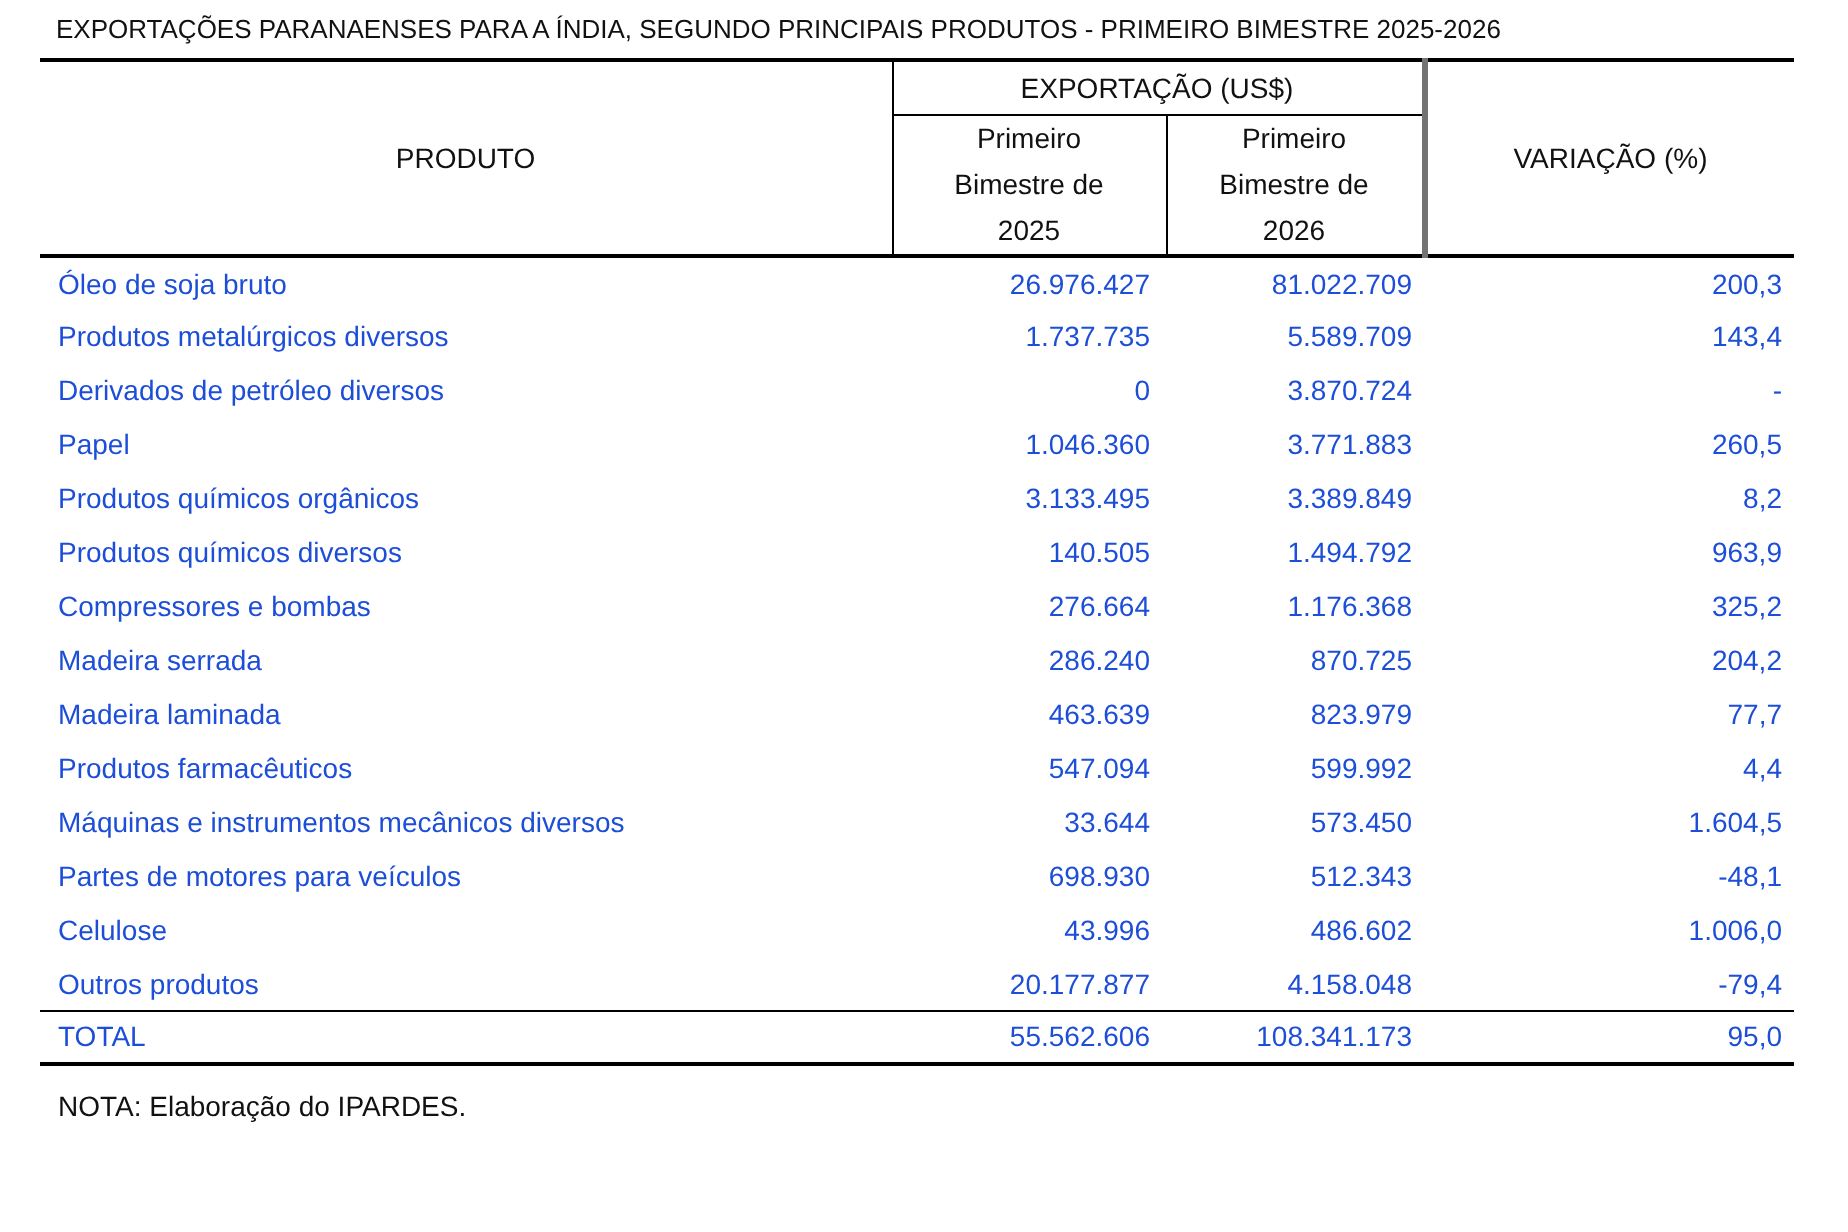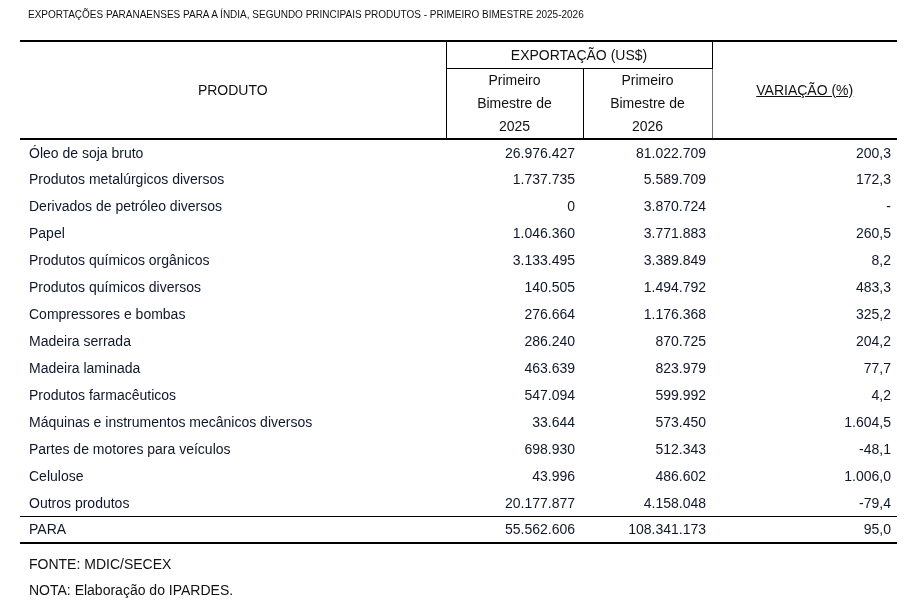--- a/index.html
+++ b/index.html
@@ -12,23 +12,23 @@
   }
   .page {
     position: relative;
     width: 924px;
     height: 616px;
     background: #ffffff;
     padding: 6px 0 0 20px;
   }
   .title {
     margin-left: 8px;
-    font-size: 10px;
+    font-size: 13px;
     line-height: 18px;
-    margin-bottom: 16px;
+    margin-bottom: 5px;
     white-space: nowrap;
     color: #111111;
   }
   table.exports {
     width: 877px;
     border-collapse: collapse;
     table-layout: fixed;
   }
   th {
     font-weight: normal;
@@ -43,37 +43,36 @@
     border-right: 1px solid #000;
     border-bottom: 1px solid #000;
   }
   .produto-h {
     border-top: 2px solid #000;
     border-bottom: 2px solid #000;
   }
   .var-h {
     border-top: 2px solid #000;
     border-bottom: 2px solid #000;
-    border-left: 1px solid #737373;
-    text-decoration: underline;
+    border-left: 3px solid #737373;
   }
   .sub-h {
     height: 70px;
     white-space: pre-line;
     line-height: 23px;
     border-bottom: 2px solid #000;
     vertical-align: middle;
   }
   .sub-h.y2025 { border-left: 1px solid #000; border-right: 1px solid #000; }
   .sub-h.y2026 { border-right: 1px solid #000; }
   tbody td {
     height: 27px;
     font-size: 14px;
     vertical-align: middle;
-    color: #0f172a;
+    color: #1d4ed8;
   }
   .c-prod { text-align: left; padding-left: 9px; }
   .c-num  { text-align: right; padding-right: 8px; }
   .c-num2 { text-align: right; padding-right: 6px; }
   .c-var  { text-align: right; padding-right: 6px; }
   tr.total-row td {
     border-top: 1px solid #000;
     border-bottom: 2px solid #000;
     height: 26px;
   }
@@ -117,21 +116,21 @@
       <tr>
         <td class="c-prod">Óleo de soja bruto</td>
         <td class="c-num">26.976.427</td>
         <td class="c-num2">81.022.709</td>
         <td class="c-var">200,3</td>
       </tr>
       <tr>
         <td class="c-prod">Produtos metalúrgicos diversos</td>
         <td class="c-num">1.737.735</td>
         <td class="c-num2">5.589.709</td>
-        <td class="c-var">172,3</td>
+        <td class="c-var">143,4</td>
       </tr>
       <tr>
         <td class="c-prod">Derivados de petróleo diversos</td>
         <td class="c-num">0</td>
         <td class="c-num2">3.870.724</td>
         <td class="c-var">-</td>
       </tr>
       <tr>
         <td class="c-prod">Papel</td>
         <td class="c-num">1.046.360</td>
@@ -141,21 +140,21 @@
       <tr>
         <td class="c-prod">Produtos químicos orgânicos</td>
         <td class="c-num">3.133.495</td>
         <td class="c-num2">3.389.849</td>
         <td class="c-var">8,2</td>
       </tr>
       <tr>
         <td class="c-prod">Produtos químicos diversos</td>
         <td class="c-num">140.505</td>
         <td class="c-num2">1.494.792</td>
-        <td class="c-var">483,3</td>
+        <td class="c-var">963,9</td>
       </tr>
       <tr>
         <td class="c-prod">Compressores e bombas</td>
         <td class="c-num">276.664</td>
         <td class="c-num2">1.176.368</td>
         <td class="c-var">325,2</td>
       </tr>
       <tr>
         <td class="c-prod">Madeira serrada</td>
         <td class="c-num">286.240</td>
@@ -165,21 +164,21 @@
       <tr>
         <td class="c-prod">Madeira laminada</td>
         <td class="c-num">463.639</td>
         <td class="c-num2">823.979</td>
         <td class="c-var">77,7</td>
       </tr>
       <tr>
         <td class="c-prod">Produtos farmacêuticos</td>
         <td class="c-num">547.094</td>
         <td class="c-num2">599.992</td>
-        <td class="c-var">4,2</td>
+        <td class="c-var">4,4</td>
       </tr>
       <tr>
         <td class="c-prod">Máquinas e instrumentos mecânicos diversos</td>
         <td class="c-num">33.644</td>
         <td class="c-num2">573.450</td>
         <td class="c-var">1.604,5</td>
       </tr>
       <tr>
         <td class="c-prod">Partes de motores para veículos</td>
         <td class="c-num">698.930</td>
@@ -192,26 +191,25 @@
         <td class="c-num2">486.602</td>
         <td class="c-var">1.006,0</td>
       </tr>
       <tr>
         <td class="c-prod">Outros produtos</td>
         <td class="c-num">20.177.877</td>
         <td class="c-num2">4.158.048</td>
         <td class="c-var">-79,4</td>
       </tr>
       <tr class="total-row">
-        <td class="c-prod">PARA</td>
+        <td class="c-prod">TOTAL</td>
         <td class="c-num">55.562.606</td>
         <td class="c-num2">108.341.173</td>
         <td class="c-var">95,0</td>
       </tr>
     </tbody>
   </table>
 
   <div class="footnotes">
-    <div class="footnote">FONTE: MDIC/SECEX</div>
     <div class="footnote">NOTA: Elaboração do IPARDES.</div>
   </div>
 
 </div>
 
 </body></html>

